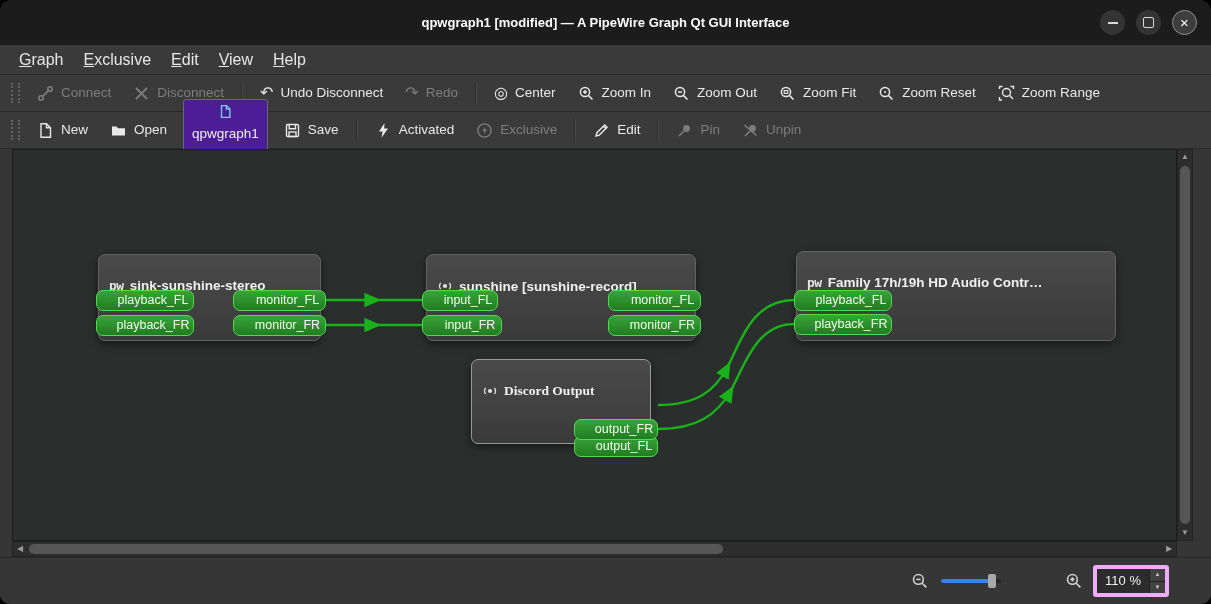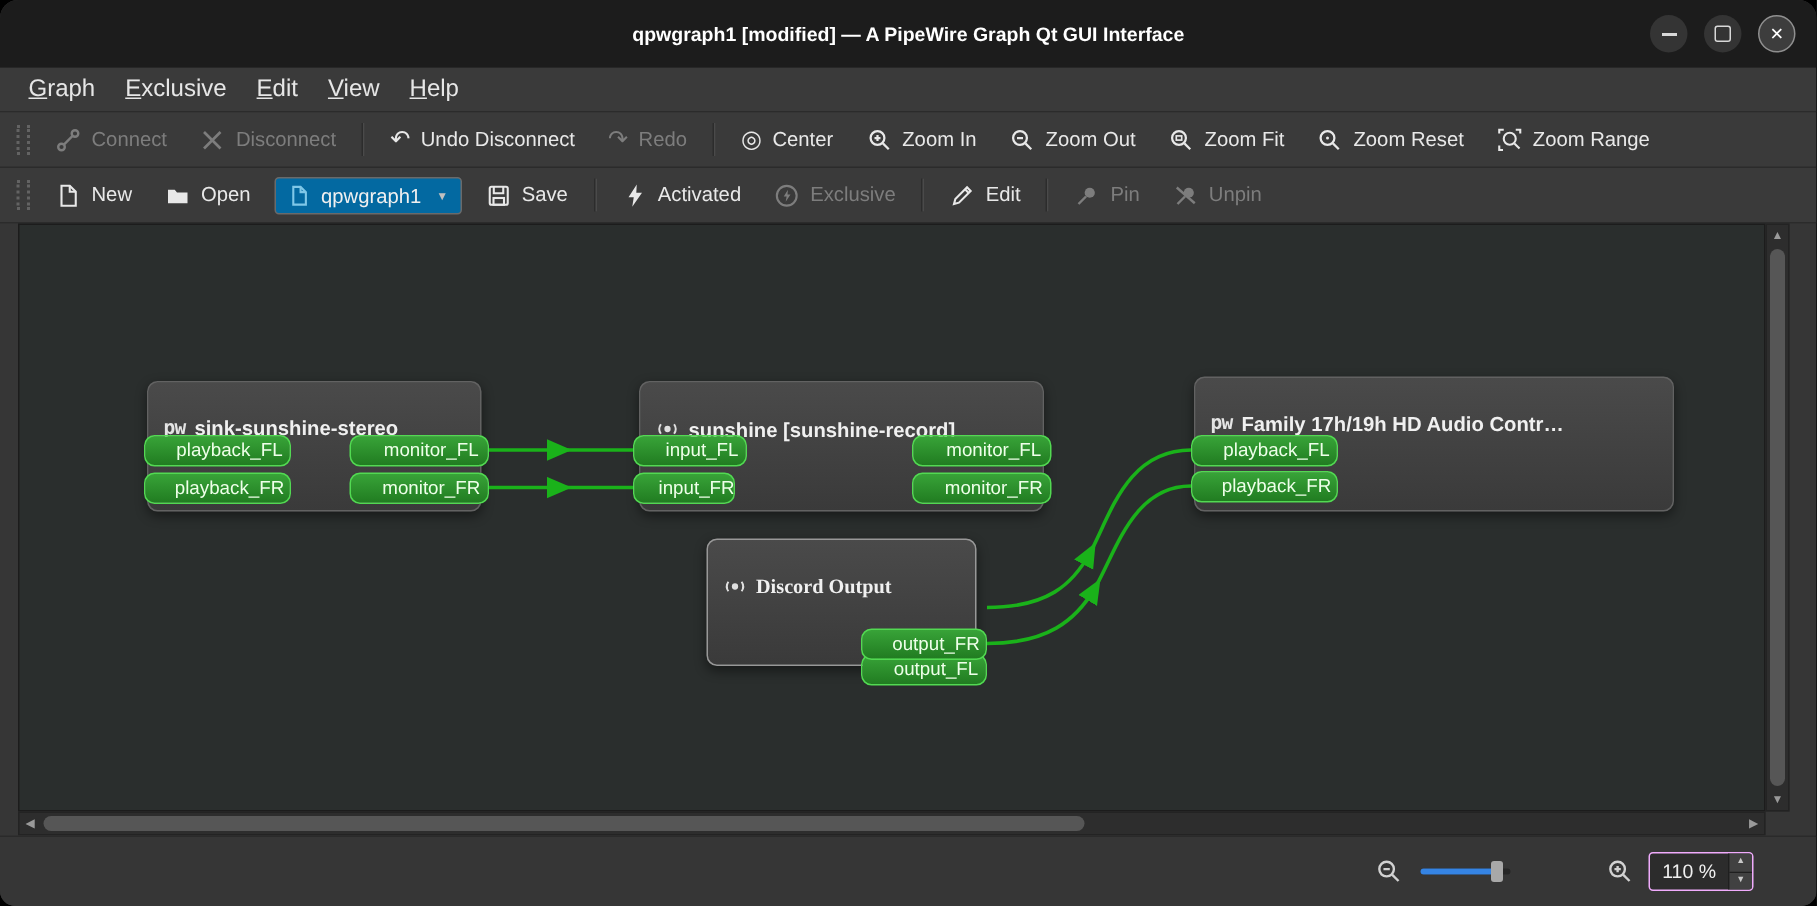--- a/index.html
+++ b/index.html
@@ -22,21 +22,21 @@
 
   
   .toolbar{position:absolute;left:0;width:100%;height:37px;background:#3a3a3a;border-bottom:1px solid #2b2b2b;display:flex;align-items:center;padding-left:6px;box-sizing:border-box;gap:2px;}
   .tb1{top:75px;} .tb2{top:112px;}
   .tb-handle{width:5px;height:20px;border-left:2px dotted #636363;border-right:2px dotted #636363;margin:0 5px;}
   .tb-sep{width:1px;height:22px;background:#2c2c2c;border-right:1px solid #4a4a4a;margin:0 5px;}
   .tbtn{display:flex;align-items:flex-start;gap:7px;padding:6px 10px;border-radius:4px;color:#e8e8e8;font-size:13.5px;white-space:nowrap;}
   .tbtn.disabled{color:#7d7d7d;}
   .ico{display:block;}
   .gico{font-size:16px;line-height:1;font-family:"DejaVu Sans",sans-serif;}
-  .combo{display:flex;align-items:center;gap:7px;background:#0369a1;border:1px solid #6a6a6a;border-radius:3px;padding:4px 8px;color:#f0f0f0;font-size:13.5px;margin:0 4px;}
+  .combo{display:flex;align-items:center;gap:7px;background:#4c1d95;border:1px solid #6a6a6a;border-radius:3px;padding:4px 8px;color:#f0f0f0;font-size:13.5px;margin:0 4px;flex-direction:column;}
   .combo .arrow{font-size:8px;color:#c0c0c0;margin-left:3px;}
 
   
   .canvas{position:absolute;left:12px;top:149px;width:1165px;height:392px;background:#2a2e2d;border:1px solid #1c1c1c;box-sizing:border-box;overflow:hidden;}
   .wires{position:absolute;left:0;top:0;z-index:3;}
   .node{position:absolute;background:linear-gradient(180deg,#4a4a4a,#3a3a3a);border:1px solid #626262;border-radius:7px;box-sizing:border-box;box-shadow:0 3px 8px rgba(0,0,0,.45);z-index:2;}
   .node.selected{border-color:#989898;font-family:Liberation Serif, serif;}
   .node-header{display:flex;align-items:center;gap:6px;padding:23px 10px 4px 10px;color:#f0f0f0;font-weight:bold;font-size:13.5px;white-space:nowrap;overflow:hidden;}
   .pw-ico{font-weight:600;font-size:13px;letter-spacing:-0.5px;color:#e4e4e4;font-family:"DejaVu Sans Mono",monospace;}
   .port{position:absolute;height:21px;line-height:18px;text-align:center;font-size:12.5px;color:#eeffe9;background:linear-gradient(180deg,#38a338,#217c21);border:1.5px solid #52d952;border-radius:7px;box-sizing:border-box;z-index:4;white-space:nowrap;overflow:hidden;padding-left:16px;}
@@ -48,21 +48,21 @@
   .vscroll .handle{position:absolute;left:2px;top:16px;width:10px;height:358px;background:#565656;border-radius:5px;}
   .hscroll .handle{position:absolute;top:2px;left:16px;width:694px;height:10px;background:#565656;border-radius:5px;}
 
   
   .statusbar{position:absolute;left:0;top:557px;width:100%;height:47px;background:#363636;border-top:1px solid #2a2a2a;display:flex;align-items:center;justify-content:flex-end;padding-right:42px;box-sizing:border-box;}
   .zoom-slider{position:relative;width:60px;height:16px;margin:0 12px;}
   .zoom-track{position:absolute;left:0;right:0;top:6px;height:4px;background:#262626;border-radius:2px;}
   .zoom-fill{position:absolute;left:0;top:6px;height:4px;width:50px;background:#3584e4;border-radius:2px;}
   .zoom-handle{position:absolute;left:47px;top:1px;width:8px;height:14px;background:#a8a8a8;border-radius:2px;}
   .slider-gap{width:52px;}
-  .zoom-spin{display:flex;align-items:stretch;background:#2c2c2c;border:1px solid #f0abfc;border-radius:3px;margin-left:10px;height:24px;}
+  .zoom-spin{display:flex;align-items:stretch;background:#2c2c2c;border:4px solid #f0abfc;border-radius:3px;margin-left:10px;height:24px;}
   .zoom-spin .val{color:#f0f0f0;font-size:13px;padding:4px 8px;}
   .spin-btns{display:flex;flex-direction:column;border-left:1px solid #1f1f1f;}
   .spin-btn{flex:1;background:#414141;color:#c8c8c8;font-size:6px;line-height:10px;width:15px;text-align:center;}
   .spin-btn:first-child{border-bottom:1px solid #1f1f1f;border-radius:0 2px 0 0;}
   .spin-btn:last-child{border-radius:0 0 2px 0;}
   .mag{color:#d2d2d2;}
 </style>
 </head>
 <body>
 
@@ -267,21 +267,21 @@
       <div class="node-header">
         <svg width="16" height="16" viewBox="0 0 16 16" fill="none" stroke="#e0e0e0" stroke-width="1.3">
             <circle cx="8" cy="8" r="2.1" fill="#e0e0e0" stroke="none"></circle>
             <path d="M3.6 4.8 a5.6 5.6 0 0 0 0 6.4"></path>
             <path d="M12.4 4.8 a5.6 5.6 0 0 1 0 6.4"></path>
           </svg>
         <span>sunshine [sunshine-record]</span>
       </div>
     </div>
     <div class="port" style="left:409px;top:140px;width:76px;">input_FL</div>
-    <div class="port" style="left:409px;top:165px;width:68px;">input_FR</div>
+    <div class="port" style="left:409px;top:165px;width:80px;">input_FR</div>
     <div class="port" style="left:595px;top:140px;width:93px;">monitor_FL</div>
     <div class="port" style="left:595px;top:165px;width:93px;">monitor_FR</div>
 
     <div class="node" style="left:783px;top:101px;width:320px;height:90px;">
       <div class="node-header">
         <span class="pw-ico">pw</span>
         <span>Family 17h/19h HD Audio Contr…</span>
       </div>
     </div>
     <div class="port" style="left:781px;top:140px;width:98px;">playback_FL</div>

